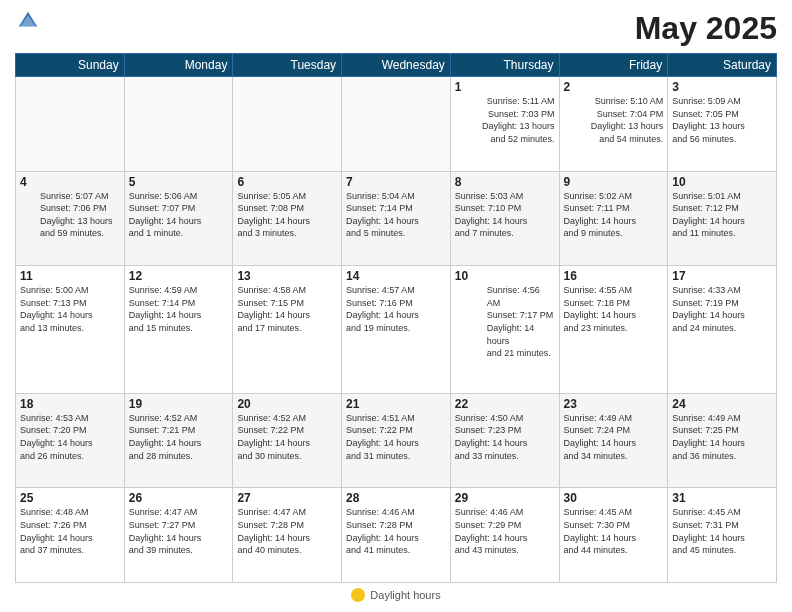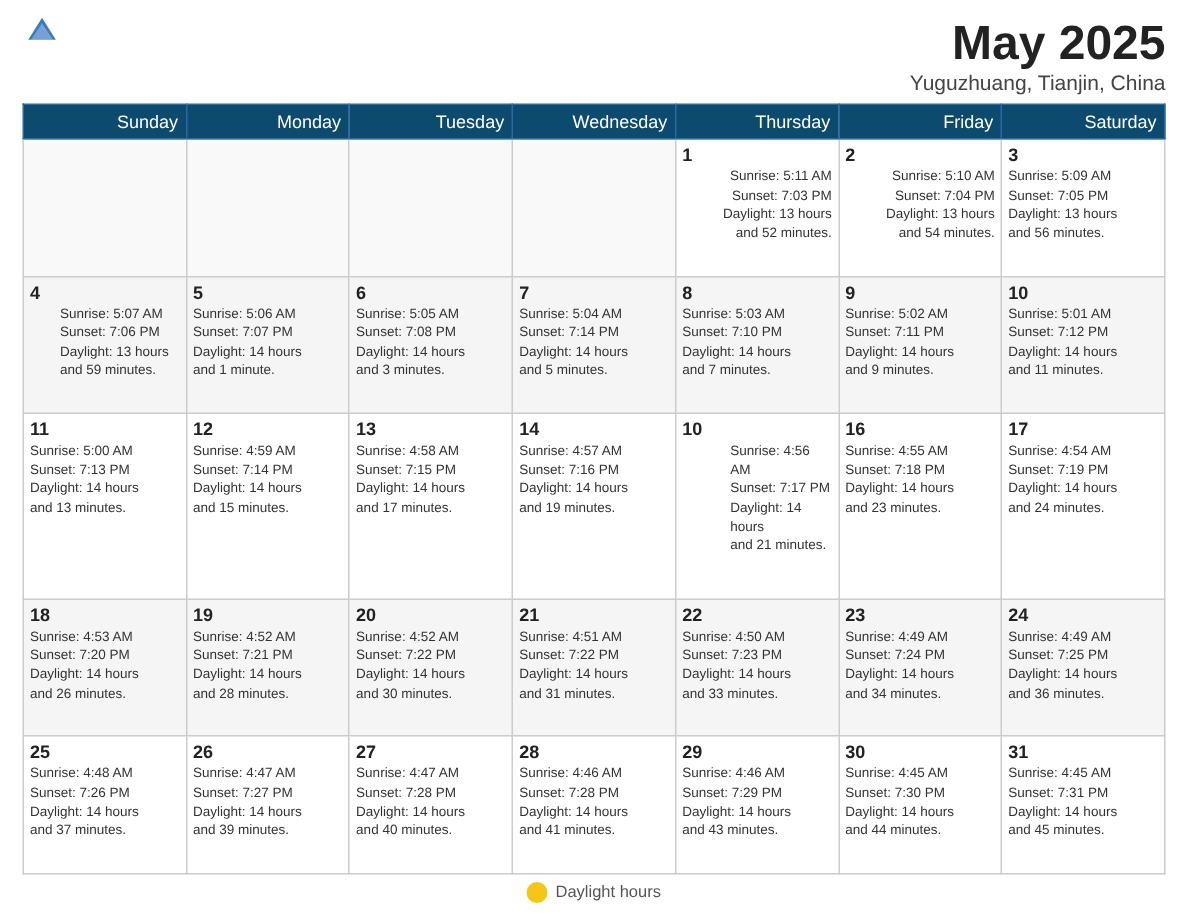--- a/index.html
+++ b/index.html
@@ -120,21 +120,20 @@
     <div class="logo">
       <div>
         <svg class="logo-icon" viewBox="0 0 24 24">
           <polygon points="12,2 22,18 2,18" fill="#3a7abf"></polygon>
           <polygon points="12,6 20,18 4,18" fill="#fff" opacity="0.3"></polygon>
         </svg>
       </div>
     </div>
     <div class="title-block">
       <div class="main-title">May 2025</div>
-      <div class="subtitle">Yuguzhuang, Tianjin, China</div>
     </div>
   </div>
 
   <table class="calendar">
     <thead>
       <tr>
       <th>Sunday</th>
           <th>Monday</th>
           <th>Tuesday</th>
           <th>Wednesday</th>
@@ -260,21 +259,21 @@
           </td>
           <td>
             <span class="day-num">16</span>
             <div class="day-info" style="white-space: pre-line;">Sunrise: 4:55 AM
 Sunset: 7:18 PM
 Daylight: 14 hours
 and 23 minutes.</div>
           </td>
           <td>
             <span class="day-num">17</span>
-            <div class="day-info" style="white-space: pre-line;">Sunrise: 4:54 AM
+            <div class="day-info" style="white-space: pre-line;">Sunrise: 4:33 AM
 Sunset: 7:19 PM
 Daylight: 14 hours
 and 24 minutes.</div>
           </td>
         </tr>
         <tr>
           <td>
             <span class="day-num">18</span>
             <div class="day-info" style="white-space: pre-line;">Sunrise: 4:53 AM
 Sunset: 7:20 PM

